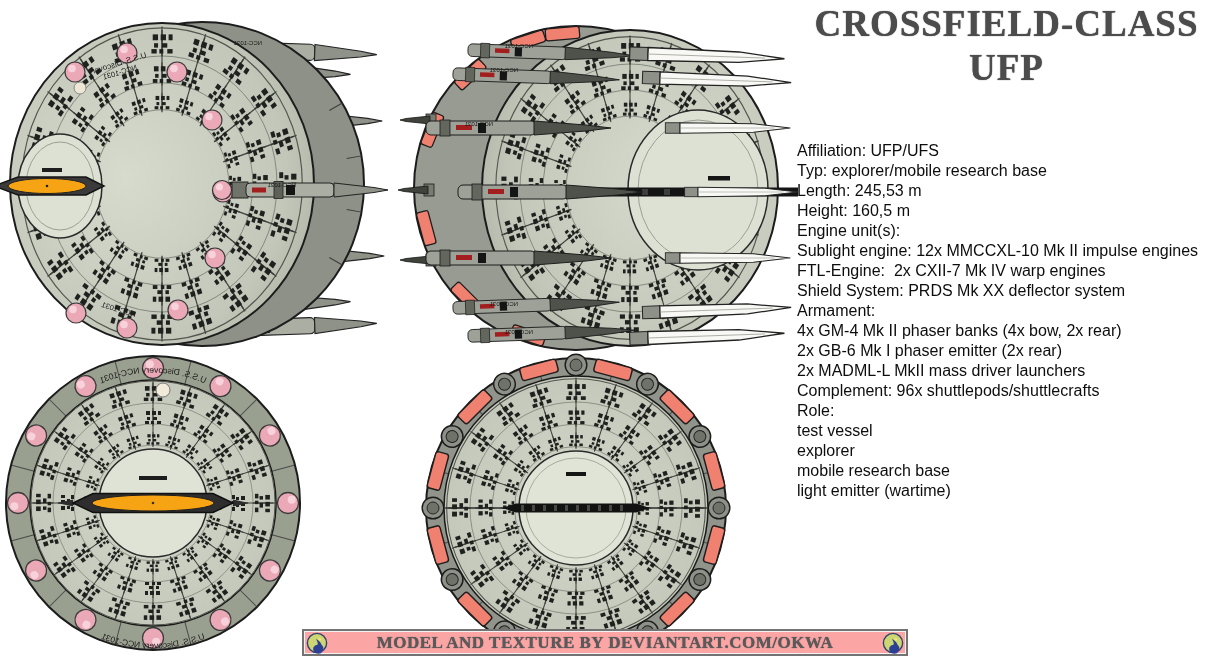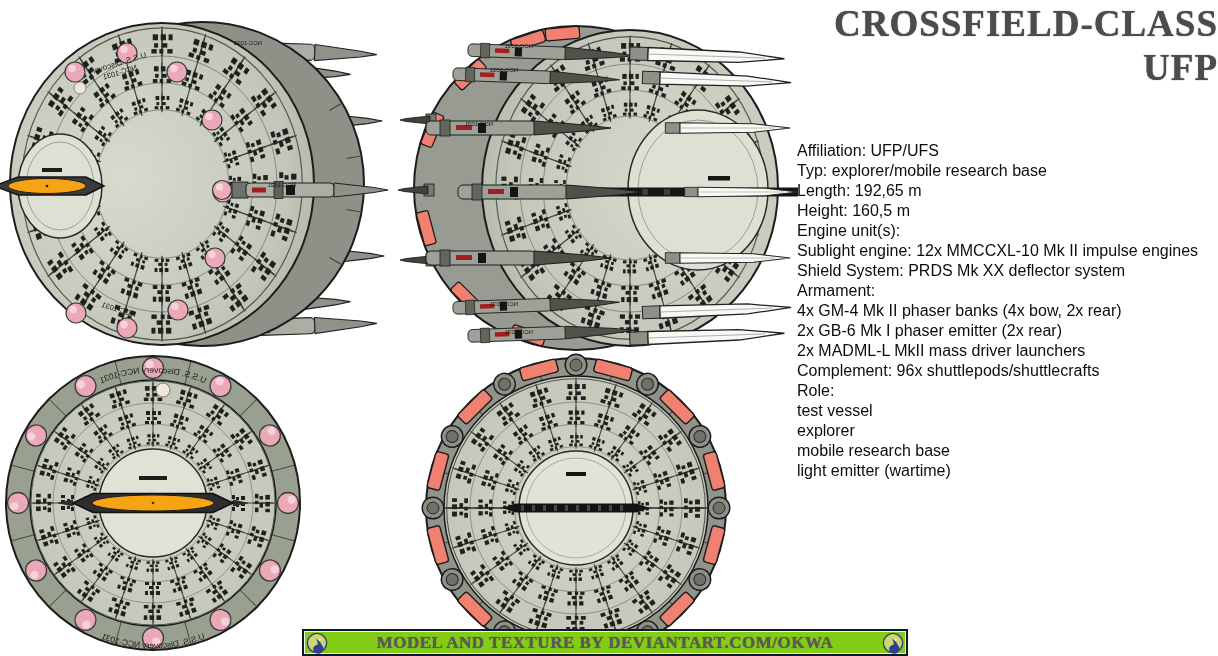--- a/index.html
+++ b/index.html
@@ -3,26 +3,26 @@
 <meta charset="utf-8">
 <style>
   html,body{margin:0;padding:0;background:#ffffff;}
   #sheet{position:relative;width:1218px;height:656px;background:#ffffff;overflow:hidden;
          font-family:"Liberation Sans",sans-serif;}
   .view{position:absolute;}
   
   #title-block{position:absolute;left:795px;top:2px;width:423px;text-align:center;
     font-family:"Liberation Serif",serif;font-weight:bold;color:#4c4c4c;
     text-shadow:0 0 1px #3a3a3a;}
-  #title-block .t-line{font-size:37px;line-height:44px;letter-spacing:1px;text-align:right;}
+  #title-block .t-line{font-size:37px;line-height:44px;letter-spacing:1px;}
   #spec-block{position:absolute;left:797px;top:141px;width:420px;color:#0d0d0d;}
   .spec-line{font-size:16px;line-height:20px;white-space:pre;}
   
   #footer-bar{position:absolute;left:302px;top:629px;width:606px;height:27px;
-    background:#84cc16;border:2px solid #0f172a;box-sizing:border-box;
+    background:#fca5a5;border:2px solid #737373;box-sizing:border-box;
     box-shadow:inset 0 0 0 1px #f2f2f2;display:flex;align-items:center;
     justify-content:space-between;padding:0 2px;z-index:10;}
   #footer-credit{flex:1;text-align:center;font-family:"Liberation Serif",serif;
     font-weight:bold;font-size:17px;letter-spacing:0.5px;color:#5a5a5a;
     text-shadow:0 0 1px #444;white-space:nowrap;overflow:hidden;}
   .da-logo{width:22px;height:22px;flex:0 0 auto;}
   svg{display:block;}
 </style>
 </head>
 <body>
@@ -379,24 +379,25 @@
   </div>
 
   <div id="title-block">
     <div class="t-line">CROSSFIELD-CLASS</div>
     <div class="t-line">UFP</div>
   </div>
 
   <div id="spec-block">
     <div class="spec-line">Affiliation: UFP/UFS</div>
     <div class="spec-line">Typ: explorer/mobile research base</div>
-    <div class="spec-line">Length: 192,65 m</div>
+    <div class="spec-line">Length: 245,53 m</div>
     <div class="spec-line">Height: 160,5 m</div>
     <div class="spec-line">Engine unit(s):</div>
     <div class="spec-line">Sublight engine: 12x MMCCXL-10 Mk II impulse engines</div>
+    <div class="spec-line">FTL-Engine:  2x CXII-7 Mk IV warp engines</div>
     <div class="spec-line">Shield System: PRDS Mk XX deflector system</div>
     <div class="spec-line">Armament:</div>
     <div class="spec-line">4x GM-4 Mk II phaser banks (4x bow, 2x rear)</div>
     <div class="spec-line">2x GB-6 Mk I phaser emitter (2x rear)</div>
     <div class="spec-line">2x MADML-L MkII mass driver launchers</div>
     <div class="spec-line">Complement: 96x shuttlepods/shuttlecrafts</div>
     <div class="spec-line">Role:</div>
     <div class="spec-line">test vessel</div>
     <div class="spec-line">explorer</div>
     <div class="spec-line">mobile research base</div>

